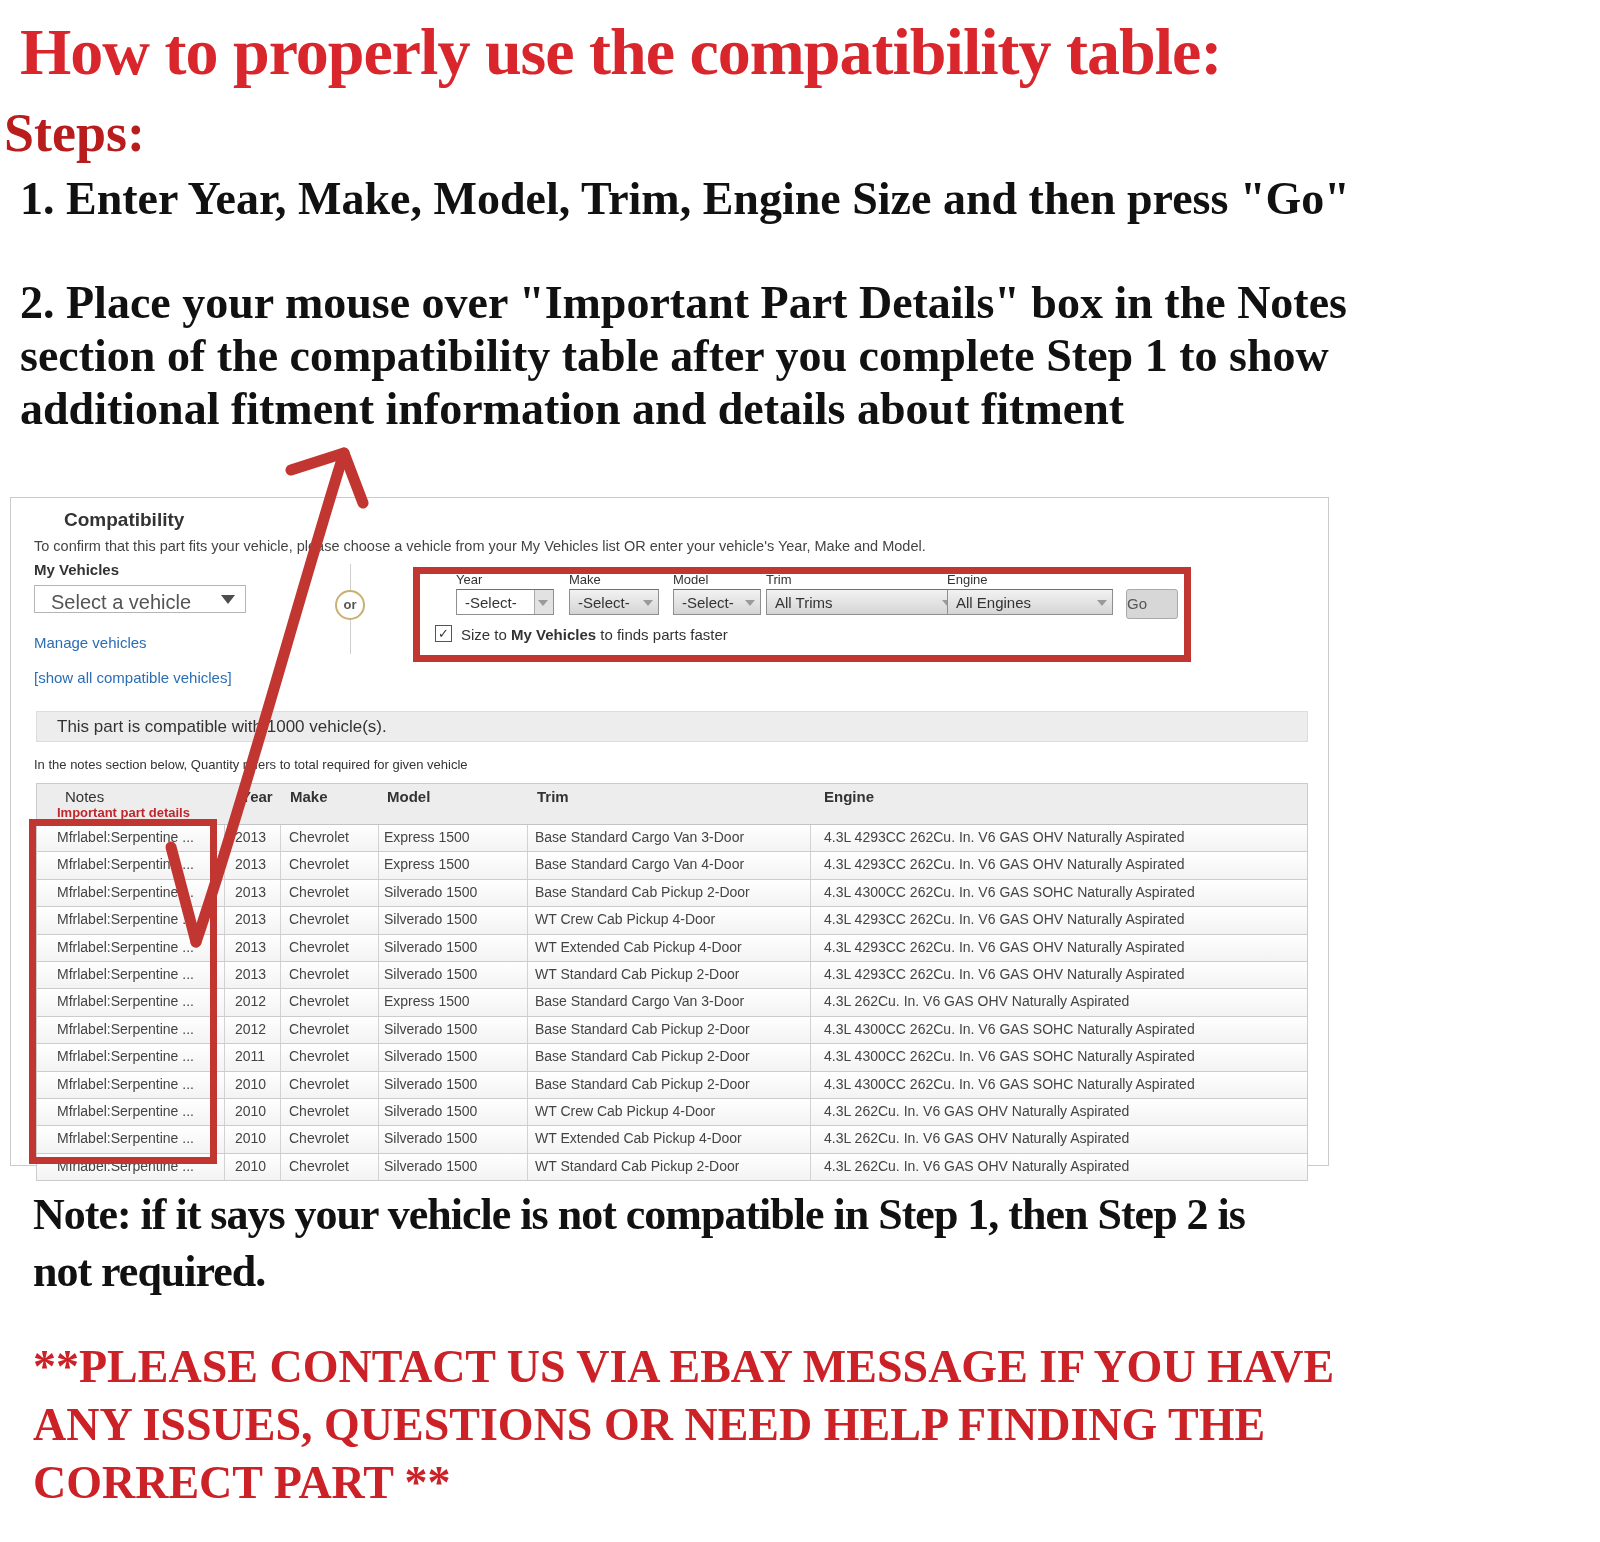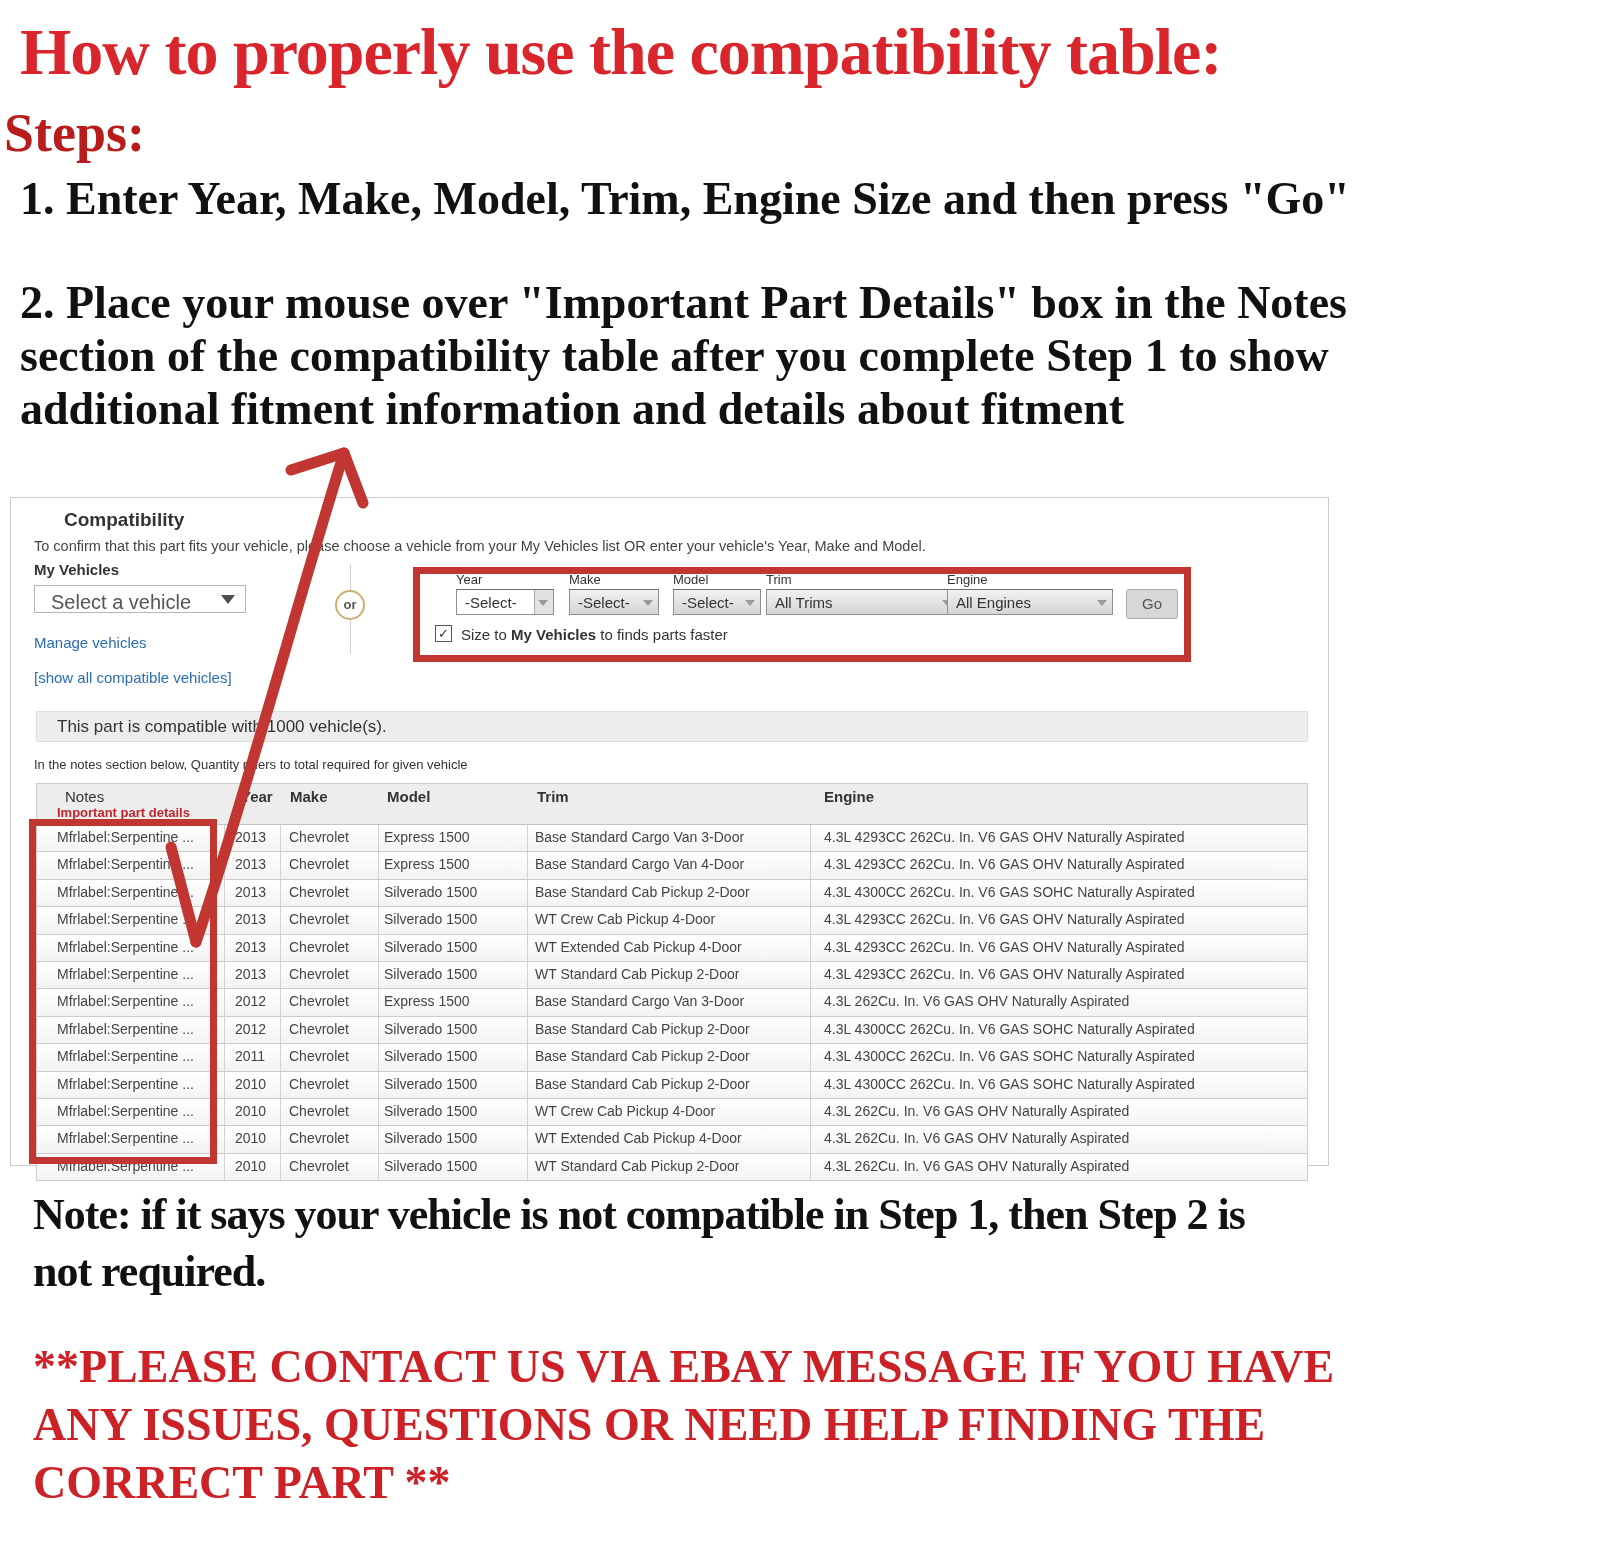--- a/index.html
+++ b/index.html
@@ -44,21 +44,21 @@
   
   .f-label{position:absolute;top:74px;font-size:13px;color:#333;}
   .f-select{position:absolute;top:91px;height:26px;box-sizing:border-box;border:1px solid #8f8f8f;border-top-color:#6f6f6f;
             background:linear-gradient(180deg,#f2f2f2,#d5d5d5);cursor:pointer;}
   .f-select .val{position:absolute;left:8px;top:4px;font-size:15px;color:#333;white-space:nowrap;}
   .f-select .chev{position:absolute;right:5px;top:10px;width:0;height:0;
                   border-left:5px solid transparent;border-right:5px solid transparent;border-top:6px solid #9a9a9a;}
   .f-select.lite{background:#fff;}
   .f-select.lite .chev-box{position:absolute;right:0;top:0;width:18px;height:100%;background:#e2e2e2;border-left:1px solid #aaa;}
   .go-btn{position:absolute;left:1115px;top:91px;width:52px;height:30px;background:#d7d7d7;border:1px solid #a9a9a9;
-          border-radius:3px;font-size:15px;color:#555;text-align:center;line-height:28px;cursor:pointer;box-sizing:border-box;}
+          border-radius:3px;font-size:15px;color:#555;text-align:left;line-height:28px;cursor:pointer;box-sizing:border-box;}
   .save-row{position:absolute;left:450px;top:128px;font-size:15px;color:#333;}
   .save-cb{position:absolute;left:-26px;top:-1px;width:17px;height:17px;background:#fff;border:1px solid #555;
            box-sizing:border-box;text-align:center;line-height:15px;font-size:13px;color:#333;cursor:pointer;}
 
   
   .banner{position:absolute;left:25px;top:213px;width:1272px;height:31px;background:#ededed;border:1px solid #ddd;
           box-sizing:border-box;}
   .banner span{position:absolute;left:20px;top:5px;font-size:17px;color:#333;}
   .hint{position:absolute;left:23px;top:259px;font-size:13px;color:#333;}
 

